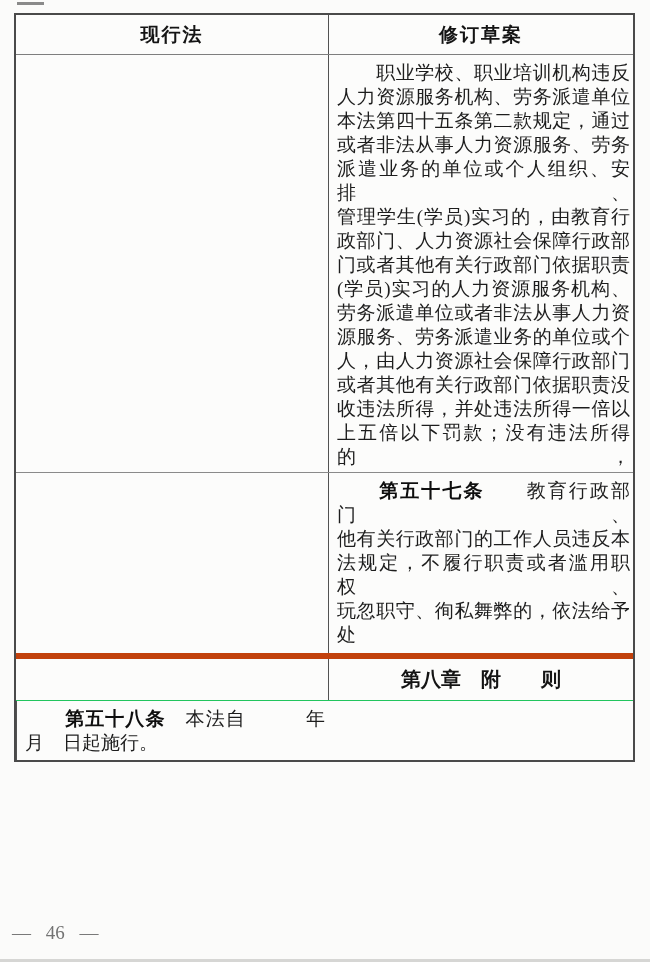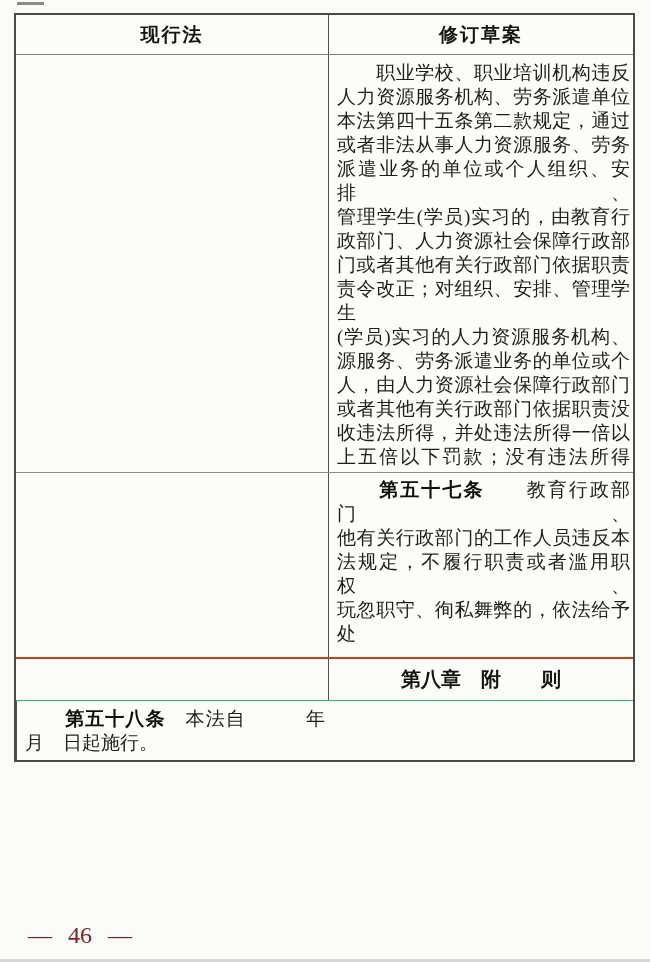--- a/index.html
+++ b/index.html
@@ -24,21 +24,21 @@
     box-sizing: border-box;
     background: #fcfcfb;
   }
   .row {
     display: grid;
     grid-template-columns: 312px 1fr;
     box-sizing: border-box;
   }
   .row.hdr { height: 40px; border-bottom: 1px solid #7e7e7e; }
   .row.r1  { height: 418px; border-bottom: 1px solid #8a8a8a; }
-  .row.r2  { height: 186px; border-bottom: 2px solid #c2410c; font-family: Liberation Mono, monospace; }
+  .row.r2  { height: 186px; border-bottom: 6px solid #c2410c; }
   .row.r3  { height: 42px;  border-bottom: 1px solid #22c55e; }
   .row.r4  { height: 59px; }
 
   .cell { box-sizing: border-box; overflow: hidden; }
   .cell.rcol { border-left: 1px solid #525252; }
 
   .hcell {
     display: flex; align-items: center; justify-content: center;
     font-size: 19px; font-weight: bold; color: #141414;
     letter-spacing: 2px;
@@ -50,22 +50,22 @@
   .tl { text-align: justify; text-align-last: justify; white-space: normal; }
   .tl.last { text-align: justify; text-align-last: left; }
   .b { font-weight: bold; color: #0e0e0e; }
 
   .chap {
     display: flex; align-items: center; justify-content: center;
     font-size: 20px; font-weight: bold; color: #141414;
   }
 
   .footer {
-    position: absolute; left: 28px; top: 922px;
-    font-size: 24px; color: #7f1d1d; word-spacing: 10px;
+    position: absolute; left: 12px; top: 922px;
+    font-size: 19px; color: #737373; word-spacing: 10px;
   }
 
   .bottom-edge {
     position: absolute; left: 0; bottom: 0;
     width: 650px; height: 3px; background: #d6d6d4;
   }
 </style>
 </head>
 <body>
 
@@ -84,22 +84,22 @@
       <div class="cell lcol"></div>
       <div class="cell rcol body">
           <div class="tl">　　职业学校、职业培训机构违反</div>
           <div class="tl">人力资源服务机构、劳务派遣单位</div>
           <div class="tl">本法第四十五条第二款规定，通过</div>
           <div class="tl">或者非法从事人力资源服务、劳务</div>
           <div class="tl">派遣业务的单位或个人组织、安排、</div>
           <div class="tl">管理学生(学员)实习的，由教育行</div>
           <div class="tl">政部门、人力资源社会保障行政部</div>
           <div class="tl">门或者其他有关行政部门依据职责</div>
-          <div class="tl">责令改正；对组织、安排、管理学生</div>
           <div class="tl">(学员)实习的人力资源服务机构、</div>
+          <div class="tl">劳务派遣单位或者非法从事人力资</div>
           <div class="tl">源服务、劳务派遣业务的单位或个</div>
           <div class="tl">人，由人力资源社会保障行政部门</div>
           <div class="tl">或者其他有关行政部门依据职责没</div>
           <div class="tl">收违法所得，并处违法所得一倍以</div>
           <div class="tl">上五倍以下罚款；没有违法所得的，</div>
         </div>
     </div>
 
     <div class="row r2">
       <div class="cell lcol"></div>

